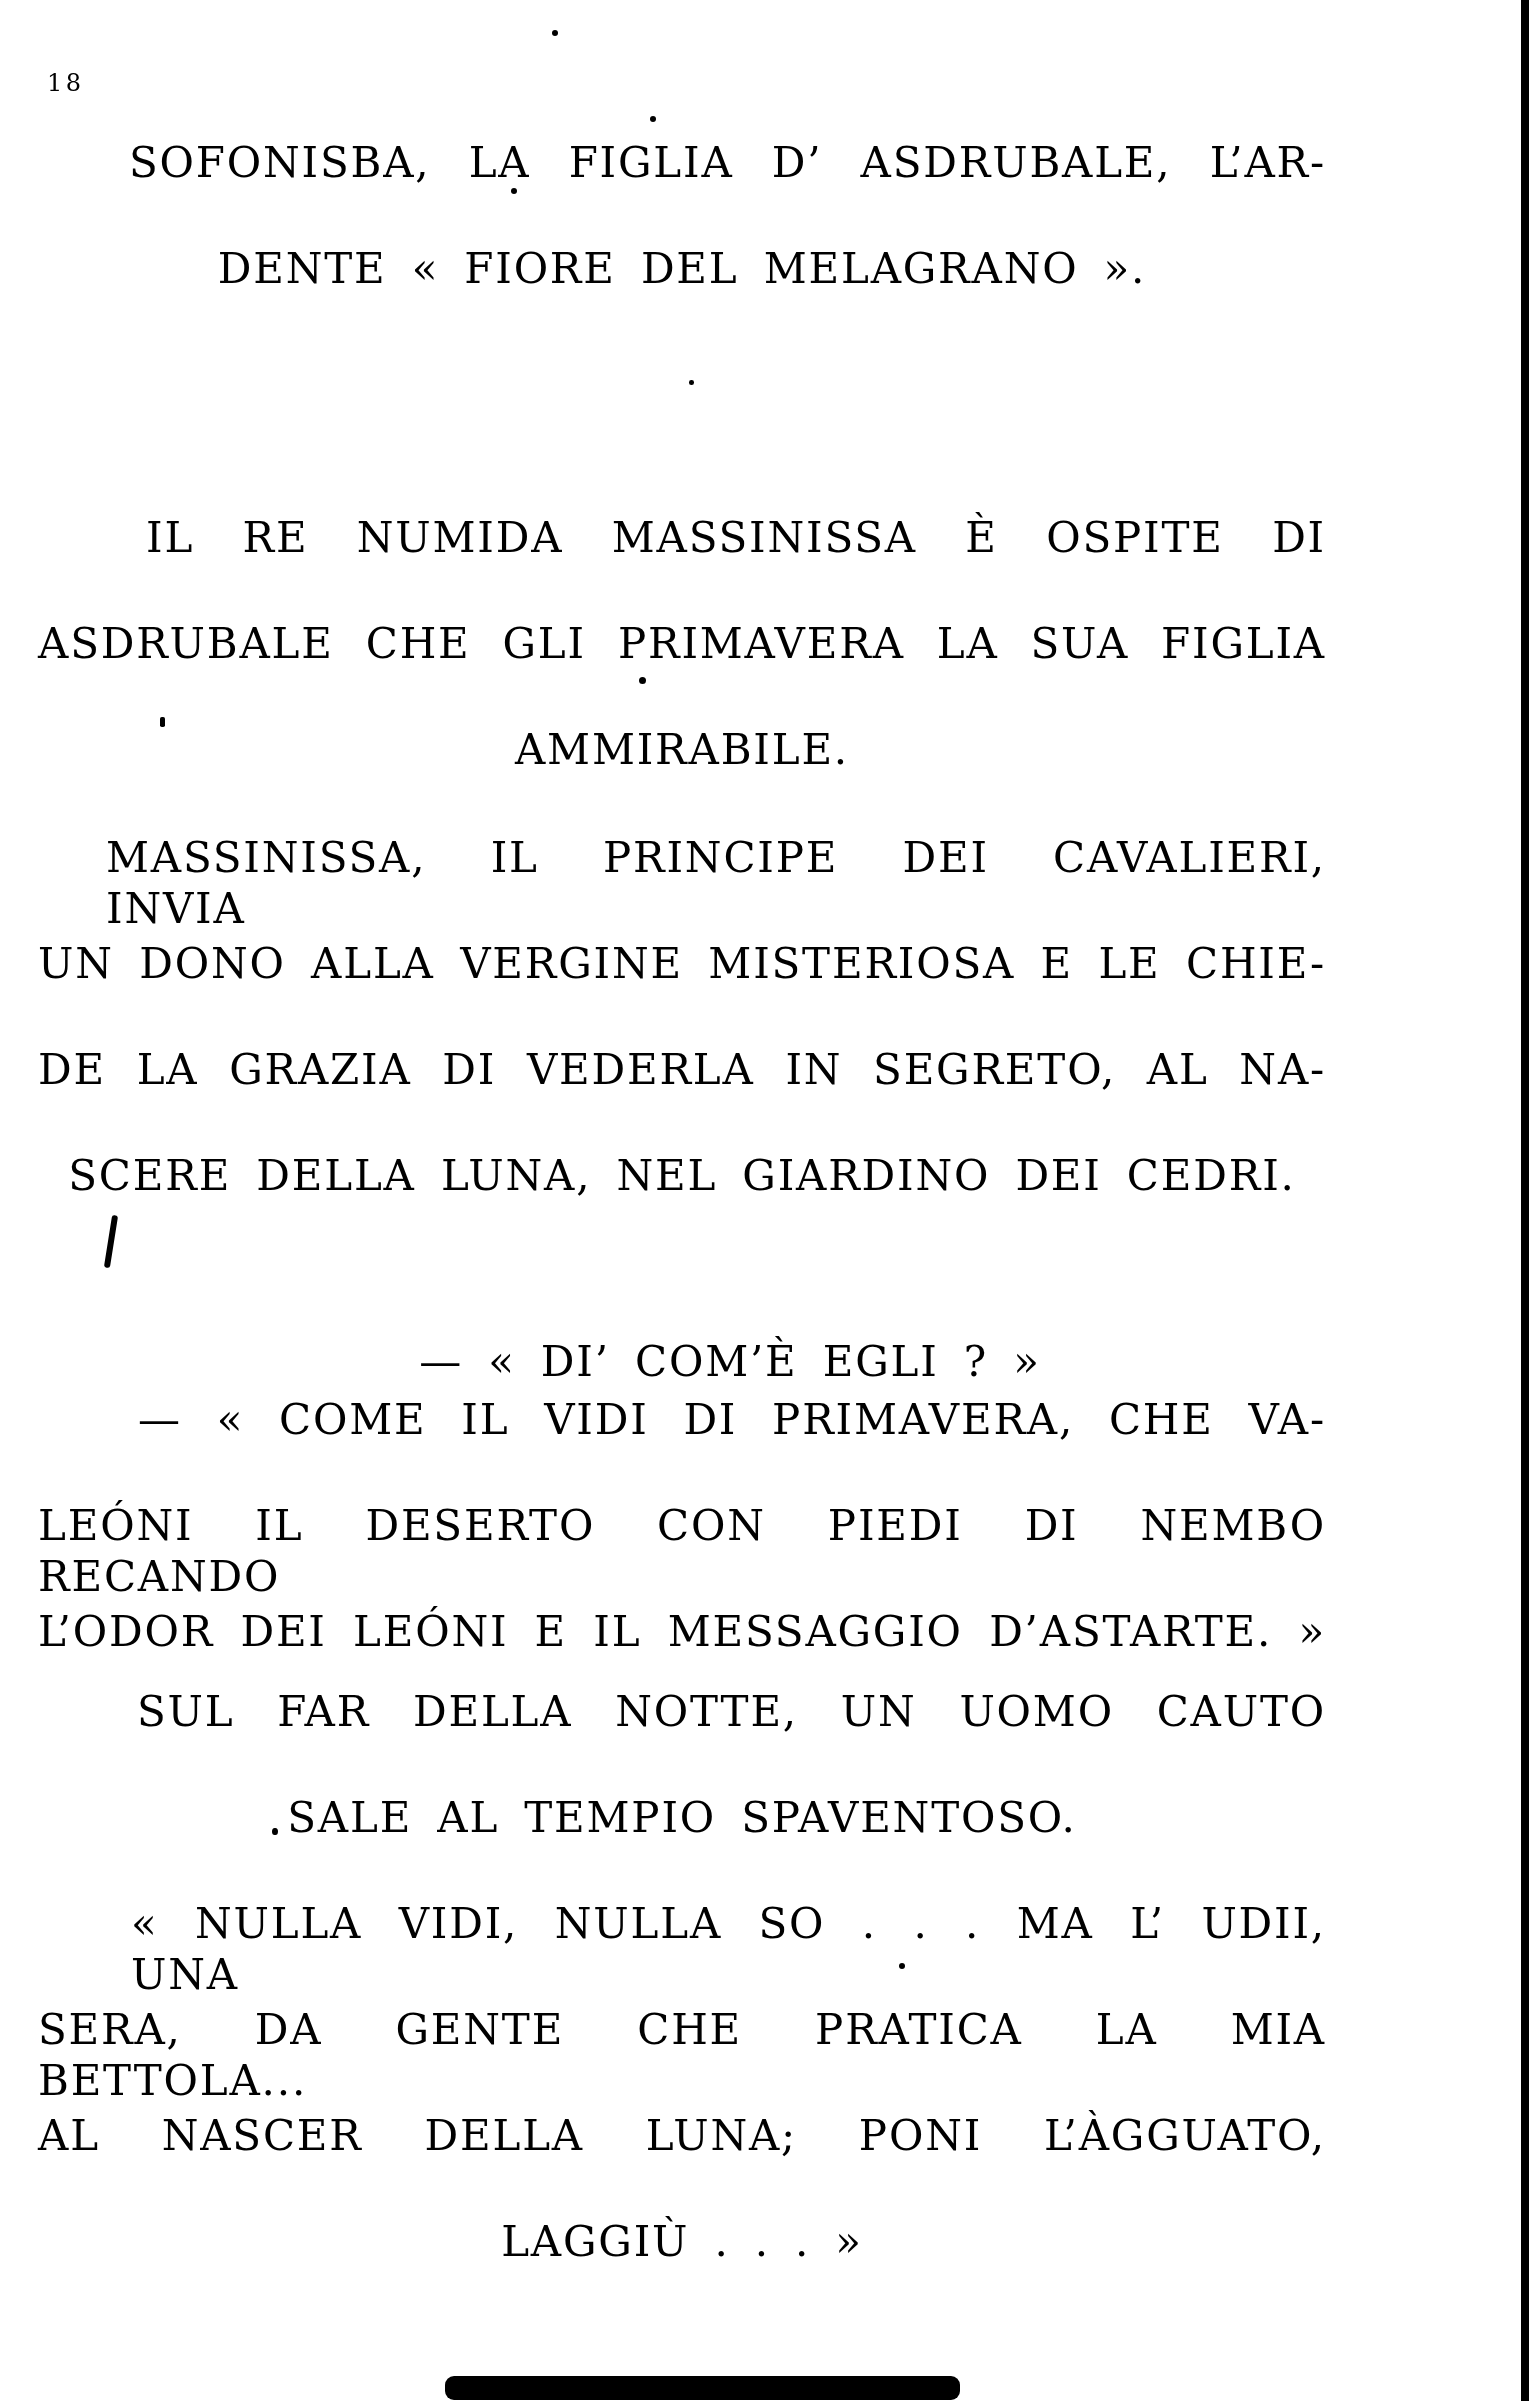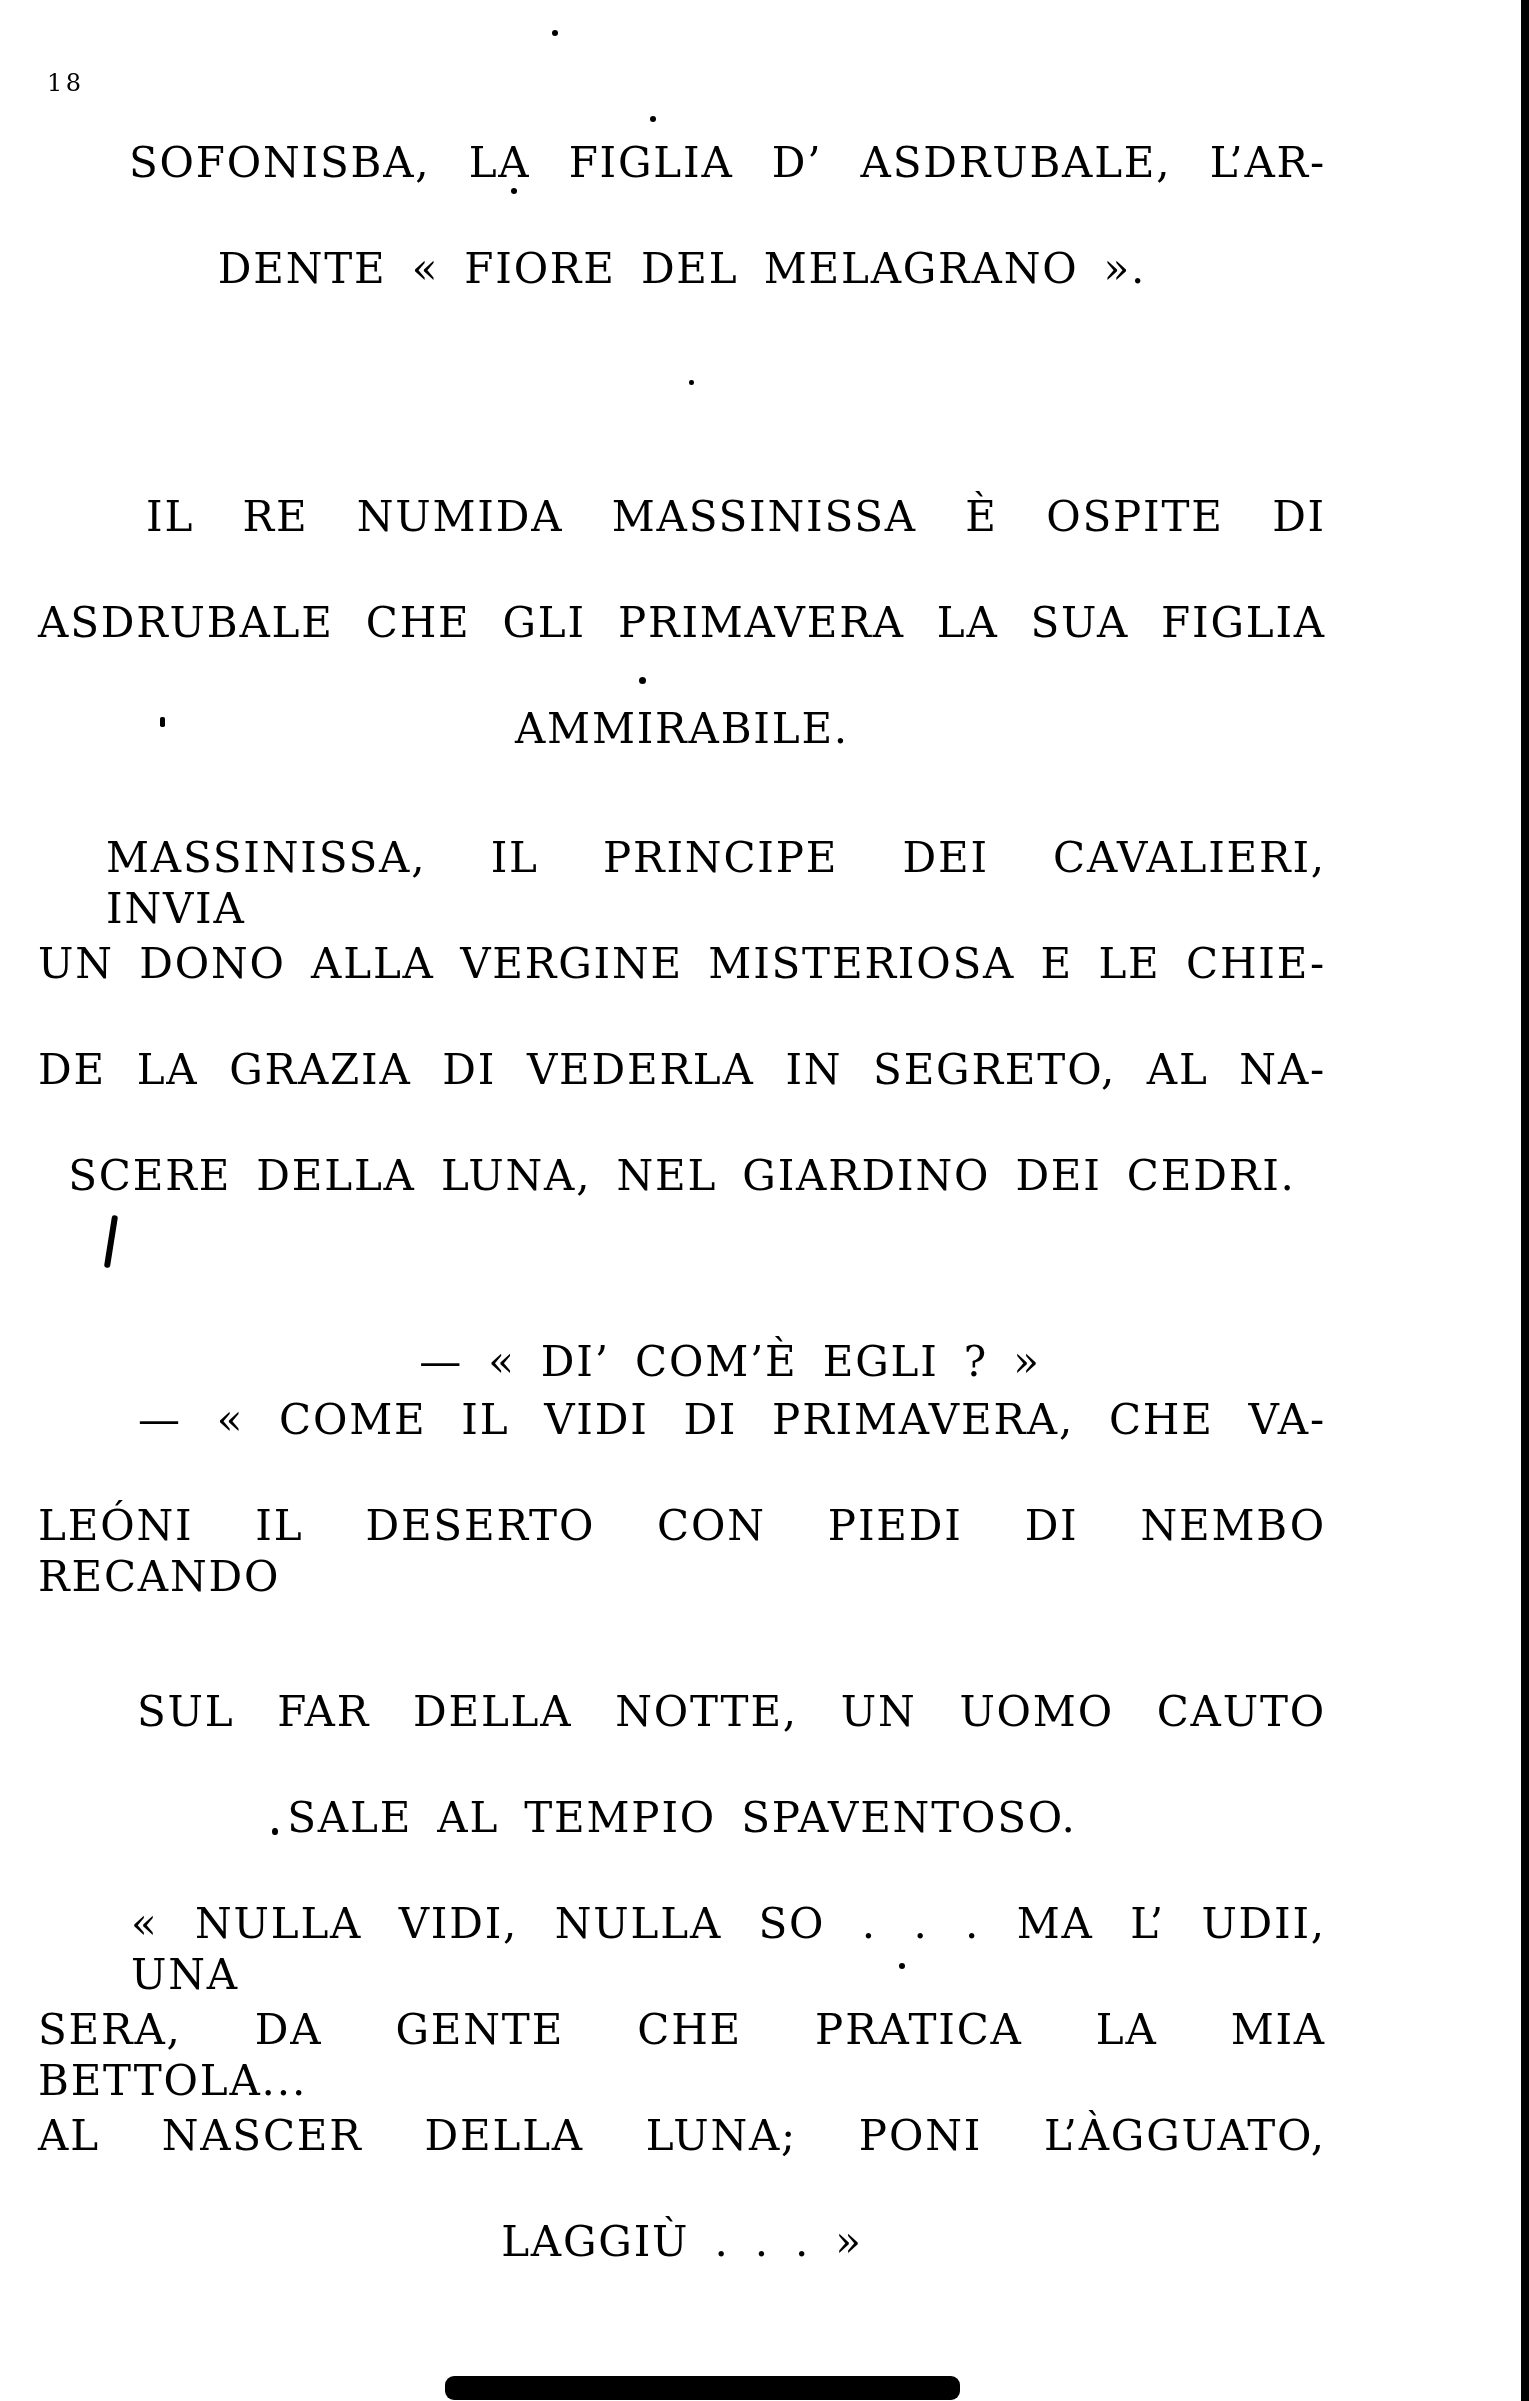--- a/index.html
+++ b/index.html
@@ -37,21 +37,21 @@
 </head>
 <body>
 
 <div class="pageno">18</div>
 
 <section class="para" style="top:137px">
   <div class="line just" style="padding-left:91px">SOFONISBA, LA FIGLIA D’ ASDRUBALE, L’AR-</div>
   <div class="line left">DENTE « FIORE DEL MELAGRANO ».</div>
 </section>
 
-<section class="para" style="top:491px">
+<section class="para" style="top:512px">
   <div class="line just" style="padding-left:108px">IL RE NUMIDA MASSINISSA È OSPITE DI</div>
   <div class="line just">ASDRUBALE CHE GLI PRIMAVERA LA SUA FIGLIA</div>
   <div class="line left">AMMIRABILE.</div>
 </section>
 
 <section class="para" style="top:832px">
   <div class="line just" style="padding-left:68px">MASSINISSA, IL PRINCIPE DEI CAVALIERI, INVIA</div>
   <div class="line just">UN DONO ALLA VERGINE MISTERIOSA E LE CHIE-</div>
   <div class="line just">DE LA GRAZIA DI VEDERLA IN SEGRETO, AL NA-</div>
   <div class="line left">SCERE DELLA LUNA, NEL GIARDINO DEI CEDRI.</div>
@@ -59,20 +59,21 @@
 
 <div class="stray-slash"></div>
 
 <section class="para" style="top:1336px">
   <div class="line left" style="padding-left:96px">— « DI’ COM’È EGLI ? »</div>
 </section>
 
 <section class="para" style="top:1394px">
   <div class="line just" style="padding-left:100px">— « COME IL VIDI DI PRIMAVERA, CHE VA-</div>
   <div class="line just">LEÓNI IL DESERTO CON PIEDI DI NEMBO RECANDO</div>
+  <div class="line just">L’ODOR DEI LEÓNI E IL MESSAGGIO D’ASTARTE. »</div>
 </section>
 
 <section class="para" style="top:1686px">
   <div class="line just" style="padding-left:99px">SUL FAR DELLA NOTTE, UN UOMO CAUTO</div>
   <div class="line left">SALE AL TEMPIO SPAVENTOSO.</div>
 </section>
 
 <section class="para" style="top:1898px">
   <div class="line just" style="padding-left:93px">« NULLA VIDI, NULLA SO . . . MA L’ UDII, UNA</div>
   <div class="line just">SERA, DA GENTE CHE PRATICA LA MIA BETTOLA...</div>

